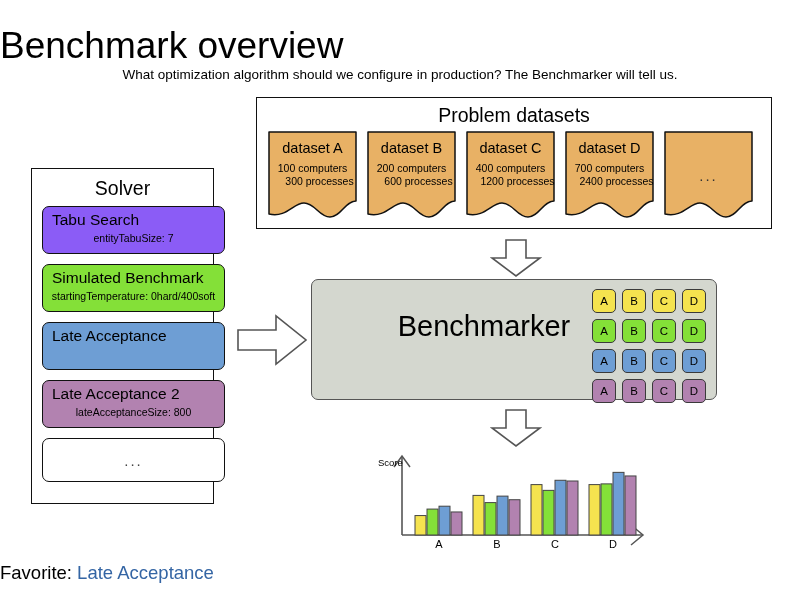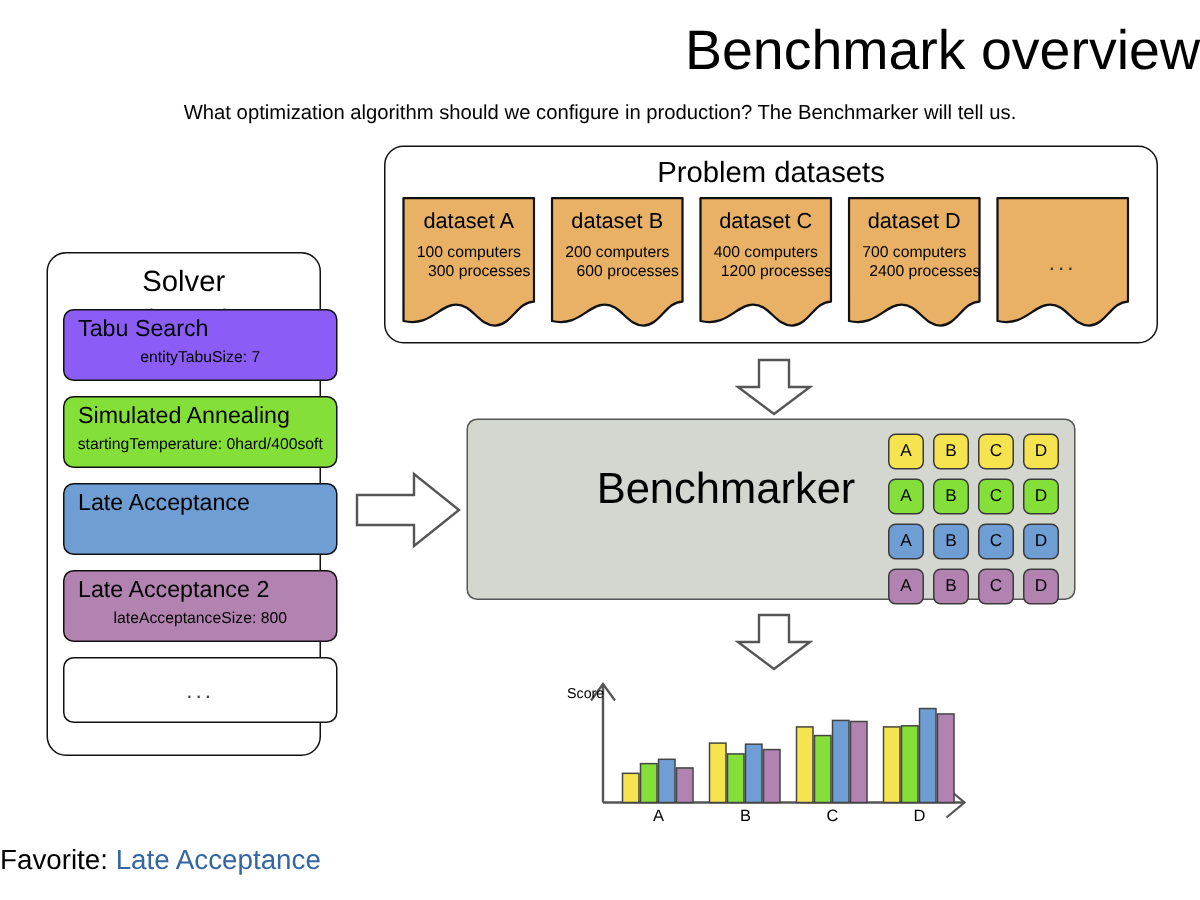--- a/index.html
+++ b/index.html
@@ -8,37 +8,37 @@
     background:#ffffff;
     font-family:"Liberation Sans", sans-serif;
     color:#000;
     overflow:hidden;
     position:relative;
   }
   .stage{position:absolute;left:0;top:0;width:800px;height:600px;}
 
   
   #page-title{
-    position:absolute;left:0;top:12px;width:800px;
-    text-align:right;
+    position:absolute;left:0;top:24px;width:800px;
+    text-align:left;
     font-size:37px;font-weight:normal;line-height:44px;
     letter-spacing:0px;
   }
   #page-subtitle{
     position:absolute;left:0;top:66px;width:800px;
     text-align:center;
     font-size:13.5px;line-height:18px;
   }
 
   
   .panel{
     position:absolute;
     background:#ffffff;
     border:1.6px solid #111;
-    border-radius:13px;
+    border-radius:0;
     box-sizing:border-box;
   }
   .panel-title{
     text-align:center;
     font-size:20px;
     line-height:26px;
     padding-top:5px;
   }
 
   
@@ -161,21 +161,21 @@
   <div id="page-subtitle">What optimization algorithm should we configure in production? The Benchmarker will tell us.</div>
 
   <div class="panel" id="solver-panel">
     <div class="panel-title">Solver configurations</div>
     <div class="solver-list" id="solver-list">
         <div class="solver-card" style="background: #8b5cf6;">
           <span class="sc-name">Tabu Search</span>
           <span class="sc-param">entityTabuSize: 7</span>
         </div>
         <div class="solver-card" style="background: rgb(132, 224, 56);">
-          <span class="sc-name">Simulated Annealing</span>
+          <span class="sc-name">Simulated Benchmark</span>
           <span class="sc-param">startingTemperature: 0hard/400soft</span>
         </div>
         <div class="solver-card" style="background: rgb(110, 158, 212);">
           <span class="sc-name">Late Acceptance</span>
         </div>
         <div class="solver-card" style="background: rgb(178, 130, 176);">
           <span class="sc-name">Late Acceptance 2</span>
           <span class="sc-param">lateAcceptanceSize: 800</span>
         </div>
         <div class="solver-card placeholder">

